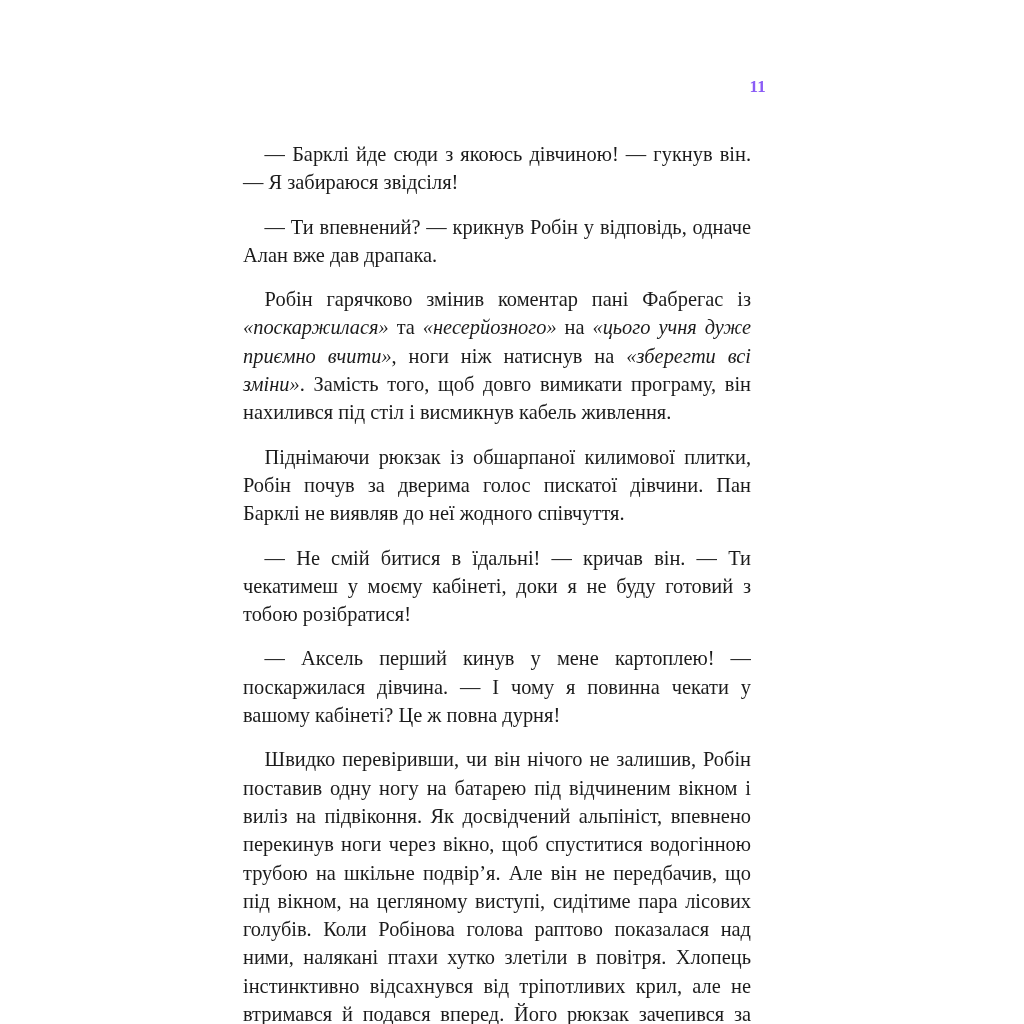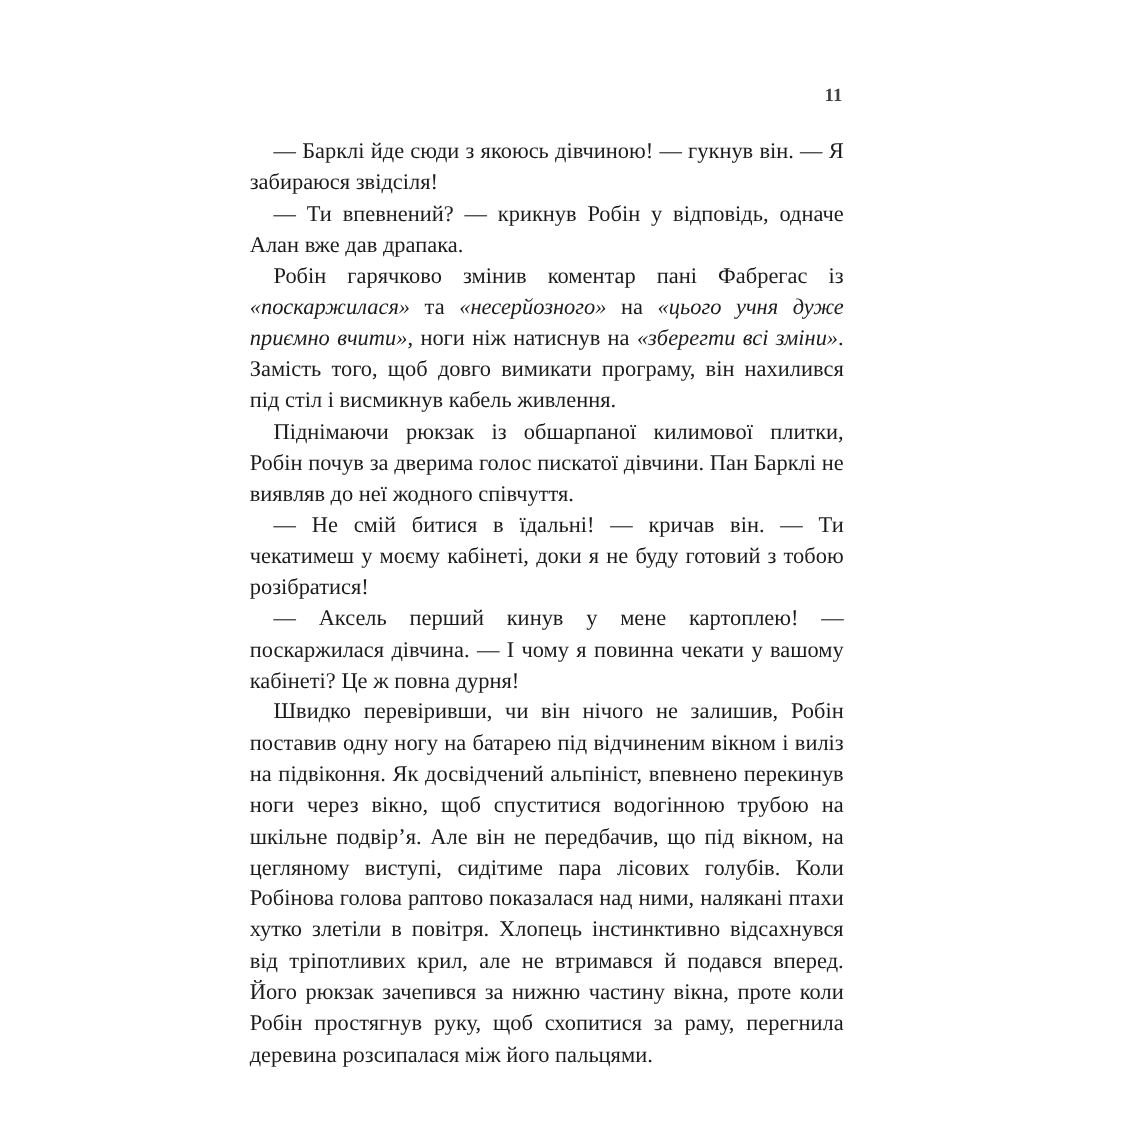--- a/index.html
+++ b/index.html
@@ -21,36 +21,36 @@
   .folio {
     position: absolute;
     top: 78px;
     left: 227px;
     width: 539px;
     text-align: right;
     font-size: 17px;
     font-weight: bold;
     line-height: 1;
     letter-spacing: 0.2px;
-    color: #404040;
+    color: #8b5cf6;
   }
   .textblock {
     position: absolute;
     top: 124px;
     left: 227px;
     width: 540px;
     font-size: 20.4px;
     line-height: 28.3px;
     text-align: justify;
     text-justify: inter-word;
     hyphens: manual;
     -webkit-hyphens: manual;
   }
   .textblock p {
-    margin: 0;
+    margin: 16px;
     text-indent: 1.06em;
   }
   .textblock p:last-child {
     margin-bottom: 0;
   }
   em {
     font-style: italic;
   }
 </style>
 </head>

